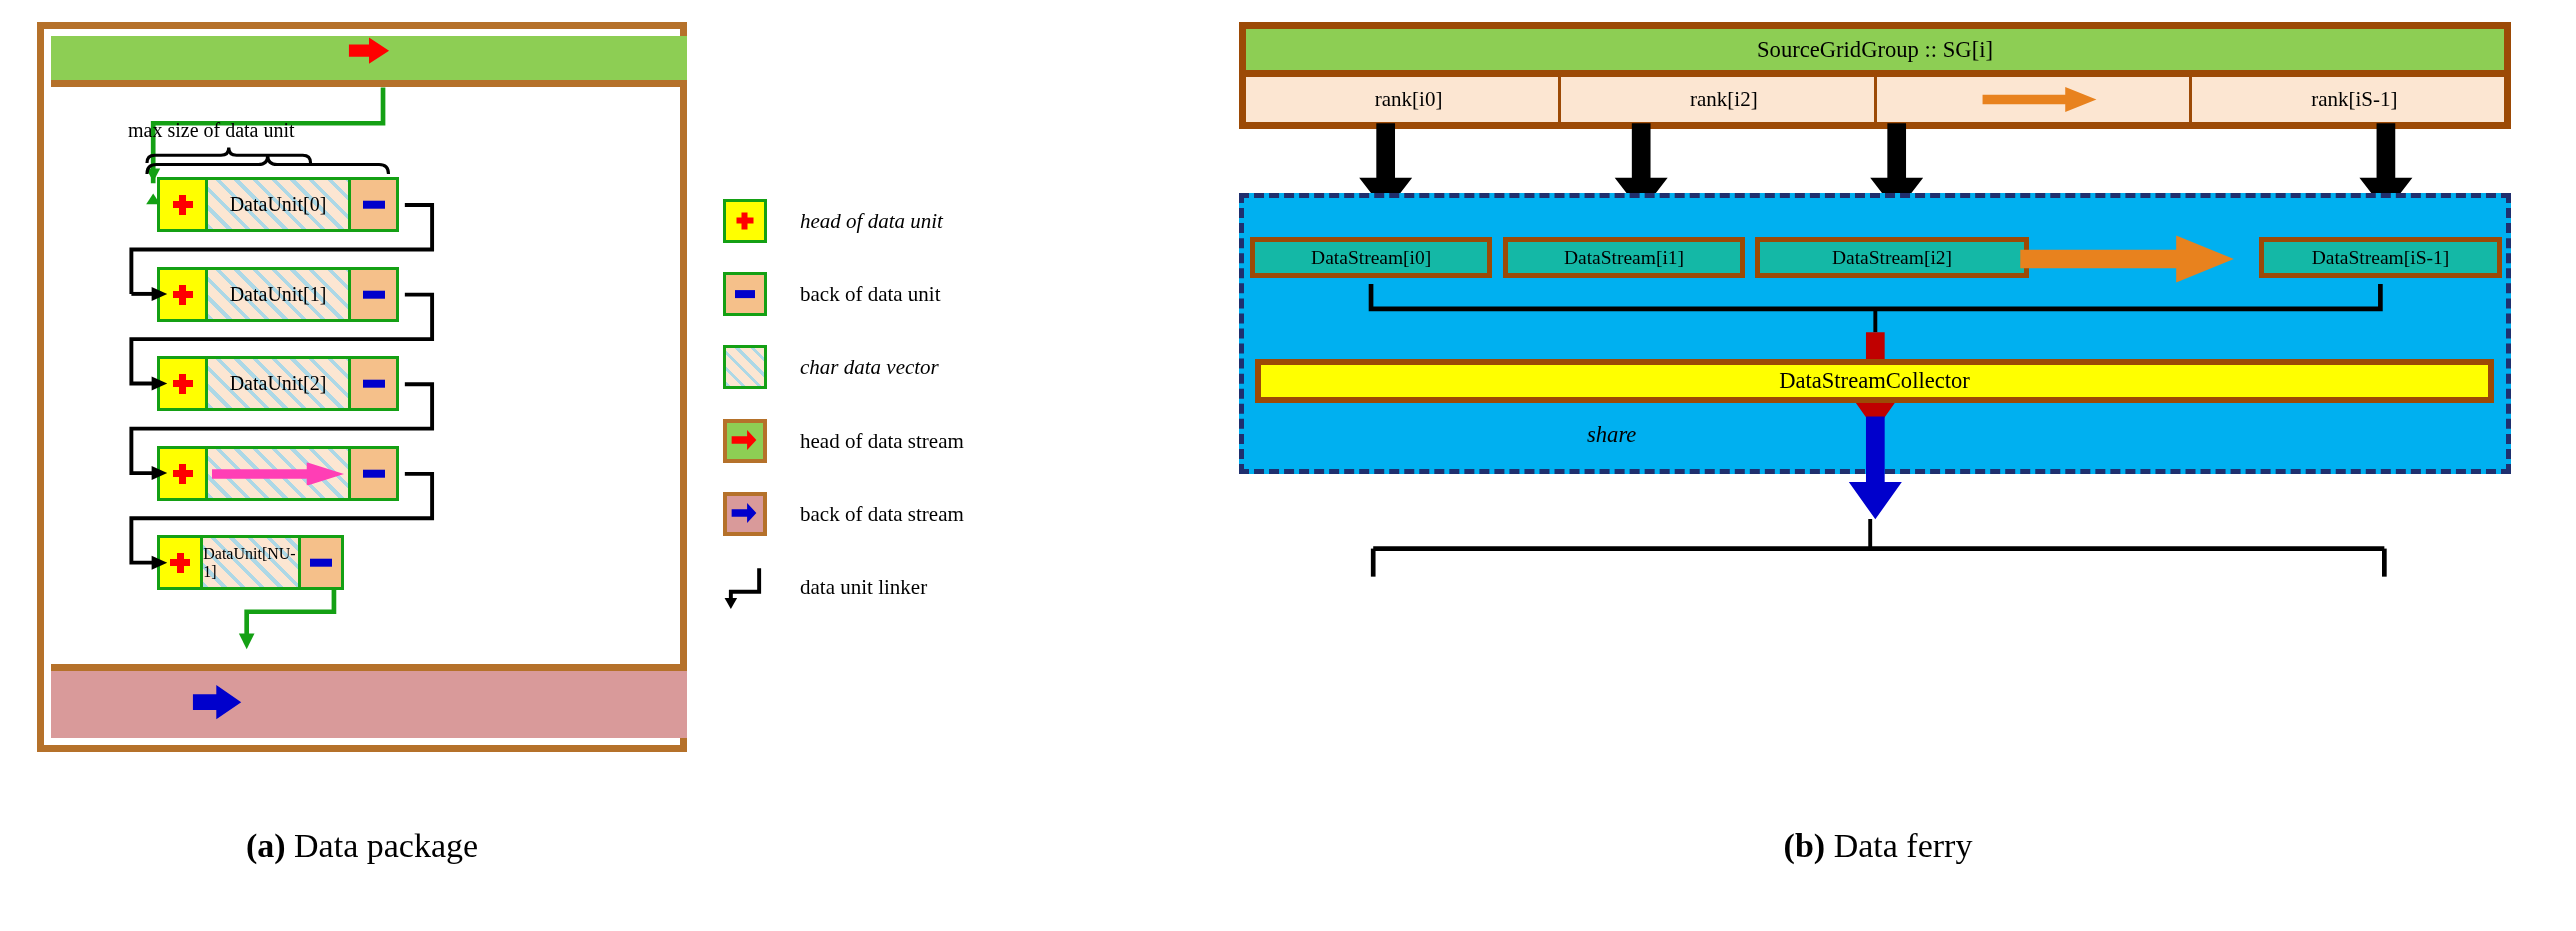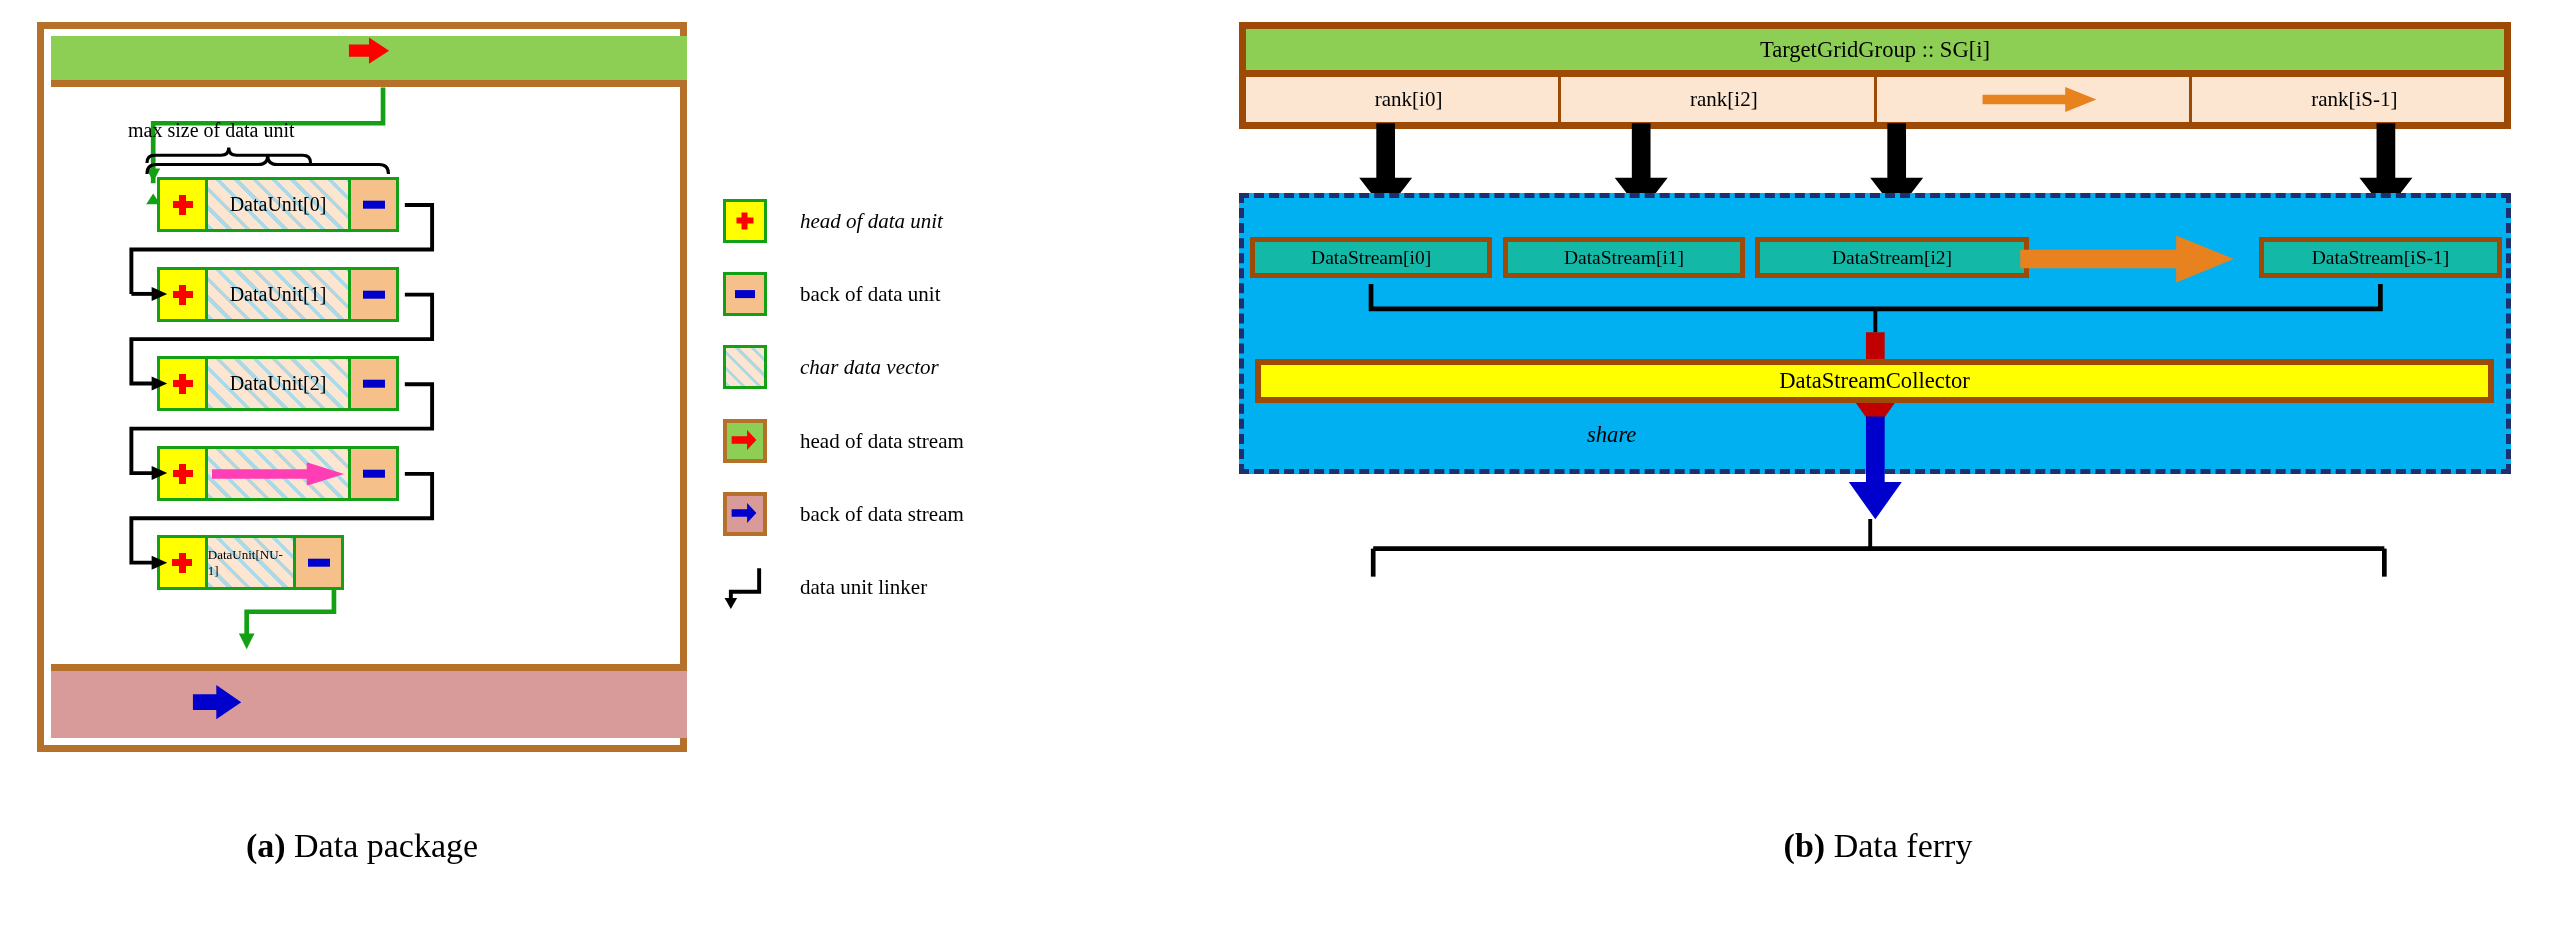--- a/index.html
+++ b/index.html
@@ -269,21 +269,21 @@
         <svg class="pink-arrow" viewBox="0 0 170 30">
           <path d="M0 9 h122 v-9 l48 15 -48 15 v-9 h-122 z" fill="#FF3EB5"></path>
         </svg>
       </div>
       <div class="du-back"></div>
     </div>
 
     <div class="du-row" style="left:113px; top:506px; width:187px;">
       <div class="du-head"></div>
       <div class="du-vec">
-        <span style="font-size:13px">DataUnit[NU-1]</span>
+        <span style="font-size:16px">DataUnit[NU-1]</span>
       </div>
       <div class="du-back"></div>
     </div>
 
     <svg class="ov" width="650" height="730" viewBox="0 0 834 937">
 
       <path d="M463 226 L498 226 L498 283 L112 283 L112 340" stroke="#000" stroke-width="5" fill="none"></path>
       <path d="M112 340 L112 340" stroke="#000" stroke-width="5" fill="none"></path>
       <path d="M112 340 L140 340" stroke="#000" stroke-width="5" fill="none"></path>
       <path d="M138 331 L158 340 L138 349 Z" fill="#000"></path>
@@ -361,21 +361,21 @@
   </div>
 </div>
 
 <div class="caption" style="left:37px; top:827px; width:650px;">
   <b>(a)</b><span> Data package</span>
 </div>
 
 <div class="fig" id="panel-b">
 
   <div class="grp-box" style="top:0px;">
-    <div class="grp-title">TargetGridGroup :: SG[i]</div>
+    <div class="grp-title">SourceGridGroup :: SG[i]</div>
     <div class="rank-row" style="border-top:7px solid #9C4A06;">
       <div class="rank-cell">rank[i0]</div>
       <div class="rank-cell">rank[i2]</div>
       <div class="rank-cell">
         <svg class="or-arrow" viewBox="0 0 150 32">
           <path d="M2 10 h106 v-10 l40 16 -40 16 v-10 h-106 z" fill="#E8821E"></path>
         </svg>
       </div>
       <div class="rank-cell">rank[iS-1]</div>
     </div>

